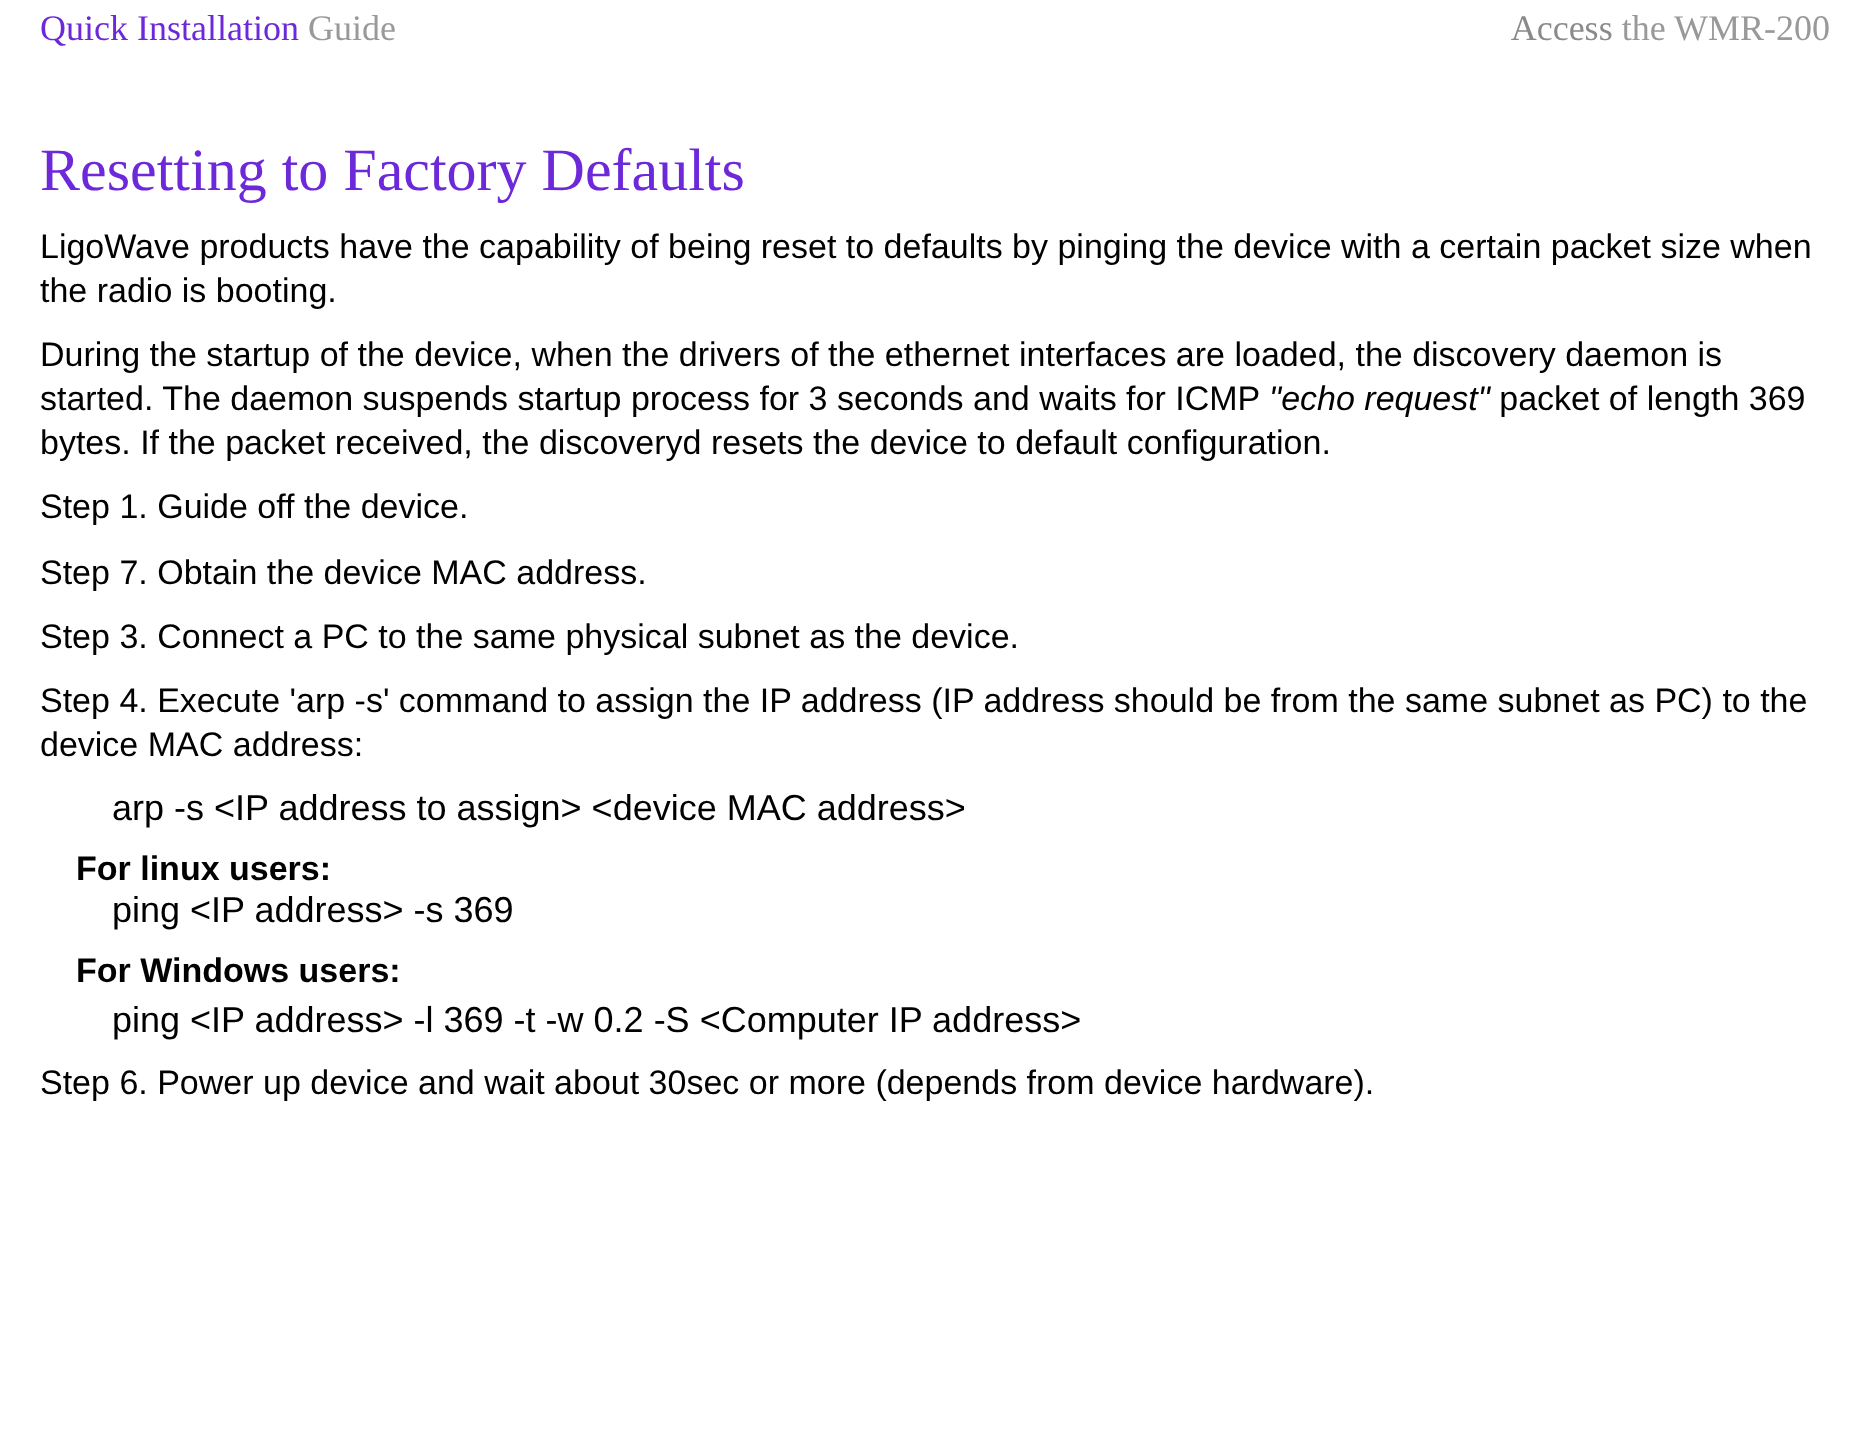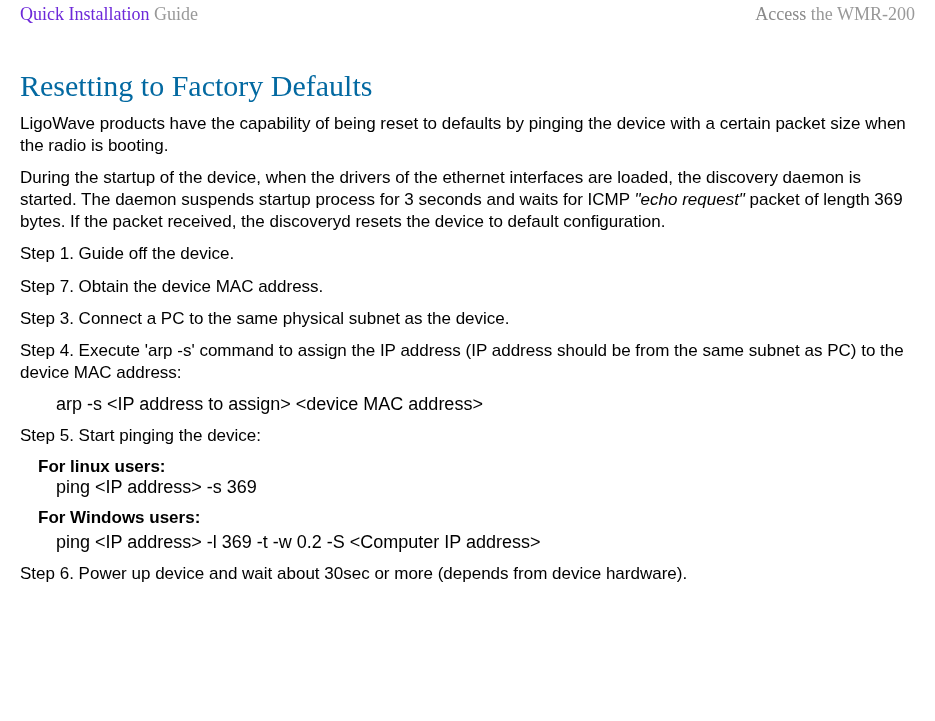--- a/index.html
+++ b/index.html
@@ -33,21 +33,21 @@
   .header-right {
     font-size: 18px;
     color: #999;
     text-align: center;
   }
   h1 {
     font-family: Georgia, 'Times New Roman', serif;
     font-weight: normal;
     font-size: 30px;
     margin: 34px 0 10px 0;
-    color: #0369a1;
+    color: #6d28d9;
   }
   p {
     font-size: 17px;
     line-height: 1.3;
     margin: 10px 0;
   }
   .ital {
     font-style: italic;
   }
   .bold {
@@ -104,23 +104,20 @@
 
   <div class="step">
     <span class="bold">Step 3.</span><span> Connect a PC to the same physical subnet as the device.</span>
   </div>
 
   <div class="step">
     <span class="bold">Step 4.</span><span> Execute 'arp -s' command to assign the IP address (IP address should be from the same subnet as PC) to the device MAC address:</span>
   </div>
   <div class="code-block">arp -s &lt;IP address to assign&gt; &lt;device MAC address&gt;</div>
 
-  <div class="step">
-    <span class="bold">Step 5.</span><span> Start pinging the device:</span>
-  </div>
 
   <div class="sub-label">For linux users:</div>
   <div class="code-block" style="margin-top:0">ping &lt;IP address&gt; -s 369</div>
 
   <div class="sub-label sub-label-block">For Windows users:</div>
   <div class="code-block">ping &lt;IP address&gt; -l 369 -t -w 0.2 -S &lt;Computer IP address&gt;</div>
 
   <div class="step">
     <span class="bold">Step 6.</span><span> Power up device and wait about 30sec or more (depends from device hardware).</span>
   </div>

